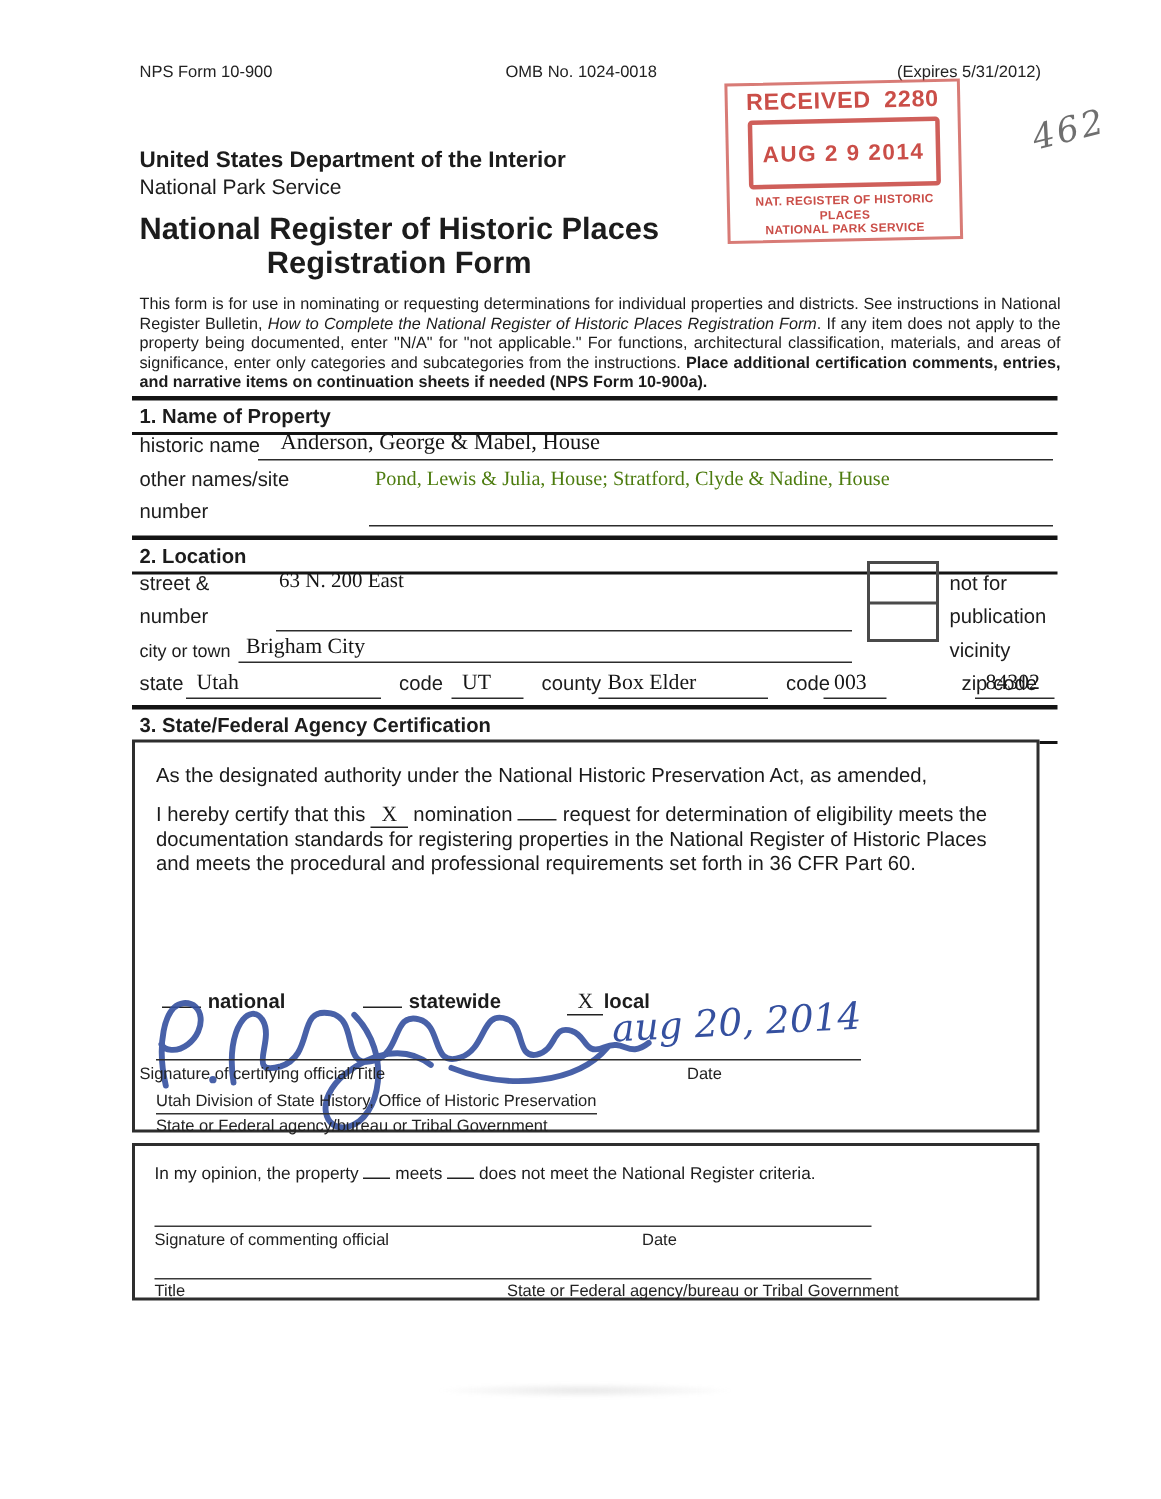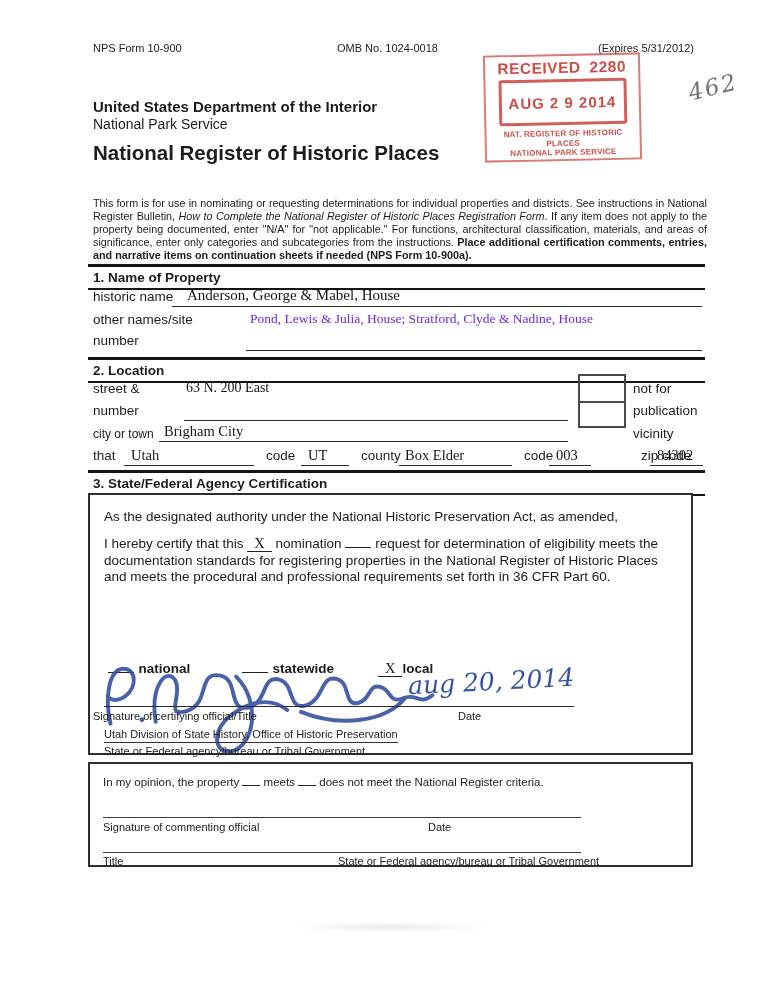--- a/index.html
+++ b/index.html
@@ -9,21 +9,21 @@
     background:#ffffff;
     font-family:"Liberation Sans", sans-serif;
     color:#1c1c1c;
     overflow:hidden;
   }
   .abs { position:absolute; }
   .meta { font-size:11px; color:#222; }
   .lbl { font-size:13.5px; color:#1c1c1c; }
   .lbl-sm { font-size:12px; color:#1c1c1c; }
   .val { font-family:"Liberation Serif", serif; font-size:14.5px; color:#151515; }
-  .val-sm { font-family:"Liberation Serif", serif; font-size:13.5px; color:#6d28d9; }
+  .val-sm { font-family:"Liberation Serif", serif; font-size:13.5px; color:#4d7c0f; }
   .rule { height:0; border-bottom:1.5px solid #2c2c2c; }
   .rule-thin { height:0; border-bottom:1.2px solid #3a3a3a; }
   .sec-head {
     border-top:3px solid #141414;
     border-bottom:2px solid #141414;
     font-weight:bold; font-size:13.5px;
     padding:3px 0 3px 5px;
   }
   .box { border:2px solid #2e2e2e; background:#fff; }
   .para { font-size:13.5px; line-height:16.5px; color:#1a1a1a; }
@@ -97,20 +97,21 @@
   </div>
 </div>
 
 <div class="abs pencil" style="left:688px; top:74px; font-size:23px; letter-spacing:2px; transform:rotate(-14deg);">462</div>
 
 <div class="abs" style="left:93px; top:98px; font-size:15px; font-weight:bold;">United States Department of the Interior</div>
 <div class="abs" style="left:93px; top:116px; font-size:14px;">National Park Service</div>
 
 <div class="abs" style="left:93px; top:141px; font-size:20.5px; font-weight:bold; line-height:23px;text-align:center;">
   <div>National Register of Historic Places</div>
+  <div>Registration Form</div>
 </div>
 
 <div class="abs justify" style="left:93px; top:197px; width:614px; font-size:10.8px; line-height:13px;">
   <span>This form is for use in nominating or requesting determinations for individual properties and districts.  See instructions in National Register Bulletin, </span><span style="font-style:italic;">How to Complete the National Register of Historic Places Registration Form</span><span>.  If any item does not apply to the property being documented, enter "N/A" for "not applicable."  For functions, architectural classification, materials, and areas of significance, enter only categories and subcategories from the instructions.  </span><span class="bold">Place additional certification comments, entries, and narrative items on continuation sheets if needed (NPS Form 10-900a).</span>
 </div>
 
 <div class="abs sec-head" style="left:88px; top:264px; width:617px;">1.  Name of Property</div>
 
 <div class="abs lbl" style="left:93px; top:289px;">historic name</div>
 <div class="abs rule" style="left:172px; top:306px; width:530px;"></div>
@@ -132,21 +133,21 @@
   <div style="position:absolute; left:0; right:0; top:25px; border-top:2px solid #4a4a4a;"></div>
 </div>
 <div class="abs lbl" style="left:633px; top:381px;">not for</div>
 <div class="abs lbl" style="left:633px; top:403px;">publication</div>
 
 <div class="abs lbl-sm" style="left:93px; top:427px;">city or town</div>
 <div class="abs val" style="left:164px; top:423px;">Brigham City</div>
 <div class="abs rule" style="left:159px; top:441px; width:409px;"></div>
 <div class="abs lbl" style="left:633px; top:426px;">vicinity</div>
 
-<div class="abs lbl" style="left:93px; top:448px;">that</div>
+<div class="abs lbl" style="left:93px; top:448px;">state</div>
 <div class="abs val" style="left:131px; top:447px;">Utah</div>
 <div class="abs rule" style="left:124px; top:465px; width:130px;"></div>
 <div class="abs lbl" style="left:266px; top:448px;">code</div>
 <div class="abs val" style="left:308px; top:447px;">UT</div>
 <div class="abs rule" style="left:301px; top:465px; width:48px;"></div>
 <div class="abs lbl" style="left:361px; top:448px;">county</div>
 <div class="abs val" style="left:405px; top:447px;">Box Elder</div>
 <div class="abs rule" style="left:399px; top:465px; width:113px;"></div>
 <div class="abs lbl" style="left:524px; top:448px;">code</div>
 <div class="abs val" style="left:556px; top:447px;">003</div>

